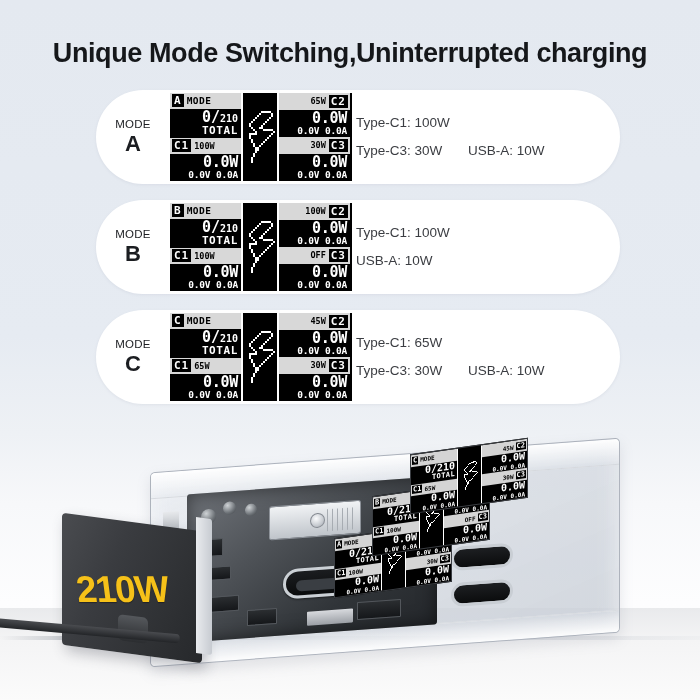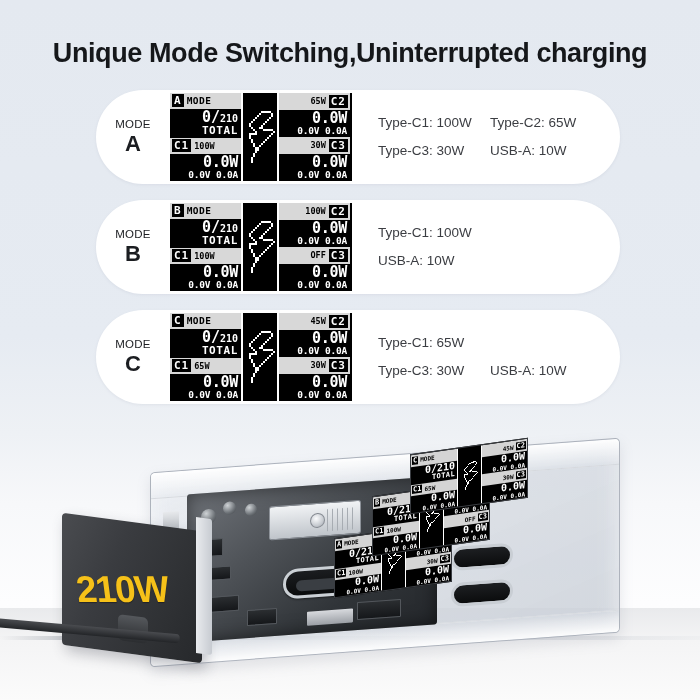--- a/index.html
+++ b/index.html
@@ -124,21 +124,21 @@
     flex: 1;
     background: #000;
     display: flex;
     align-items: center;
     justify-content: center;
   }
 
   
   .specs {
     flex: 1;
-    padding-left: 26px;
+    padding-left: 4px;
     color: #3b3d42;
     font-size: 13.5px;
     line-height: 2.05;
   }
   .spec-row { display: flex; }
   .spec-cell { width: 112px; white-space: nowrap; }
   .spec-off { color: #e03127; }
 
   
   .photo { position: absolute; left: 0; top: 430px; width: 700px; height: 270px; }
@@ -402,21 +402,20 @@
       </div>
       <div class="lcd-body">
         <div class="big">0.0W</div>
         <div class="vals">0.0V 0.0A</div>
       </div>
     </div>
   </div>
     <div class="specs">
           <div class="spec-row">
             <div class="spec-cell">Type-C1: 100W</div>
-            <div class="spec-cell">Type-C2: 65W</div>
           </div>
           <div class="spec-row">
             <div class="spec-cell">Type-C3: 30W</div>
             <div class="spec-cell">USB-A: 10W</div>
           </div>
         </div>
   </div>
   <div class="card">
     <div class="mode-tag">
       <div class="mt-word">MODE</div>

